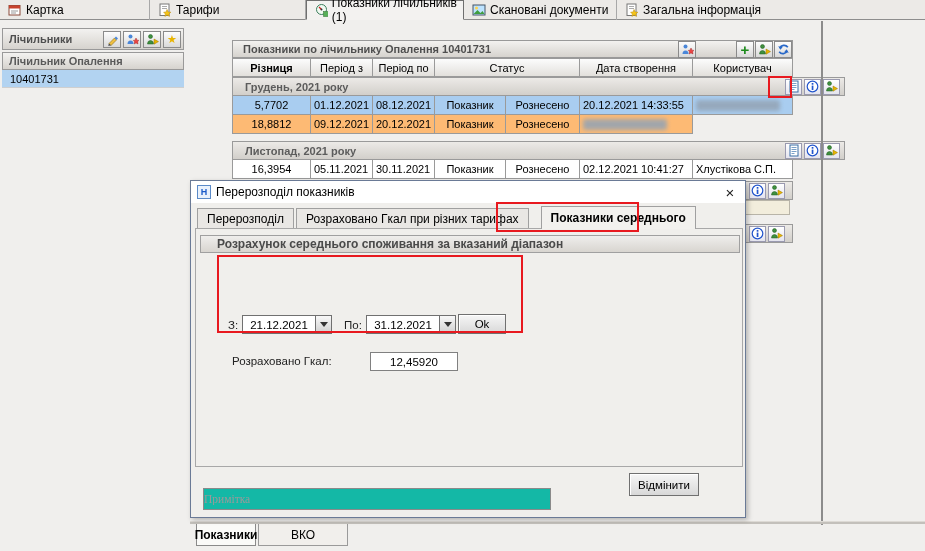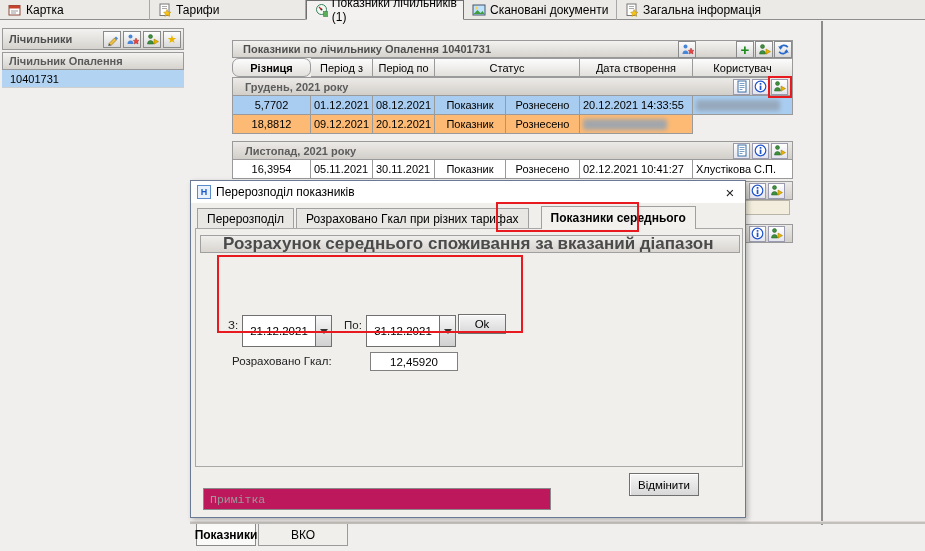--- a/index.html
+++ b/index.html
@@ -28,22 +28,22 @@
   
   .leftlist-item { position:absolute; background:#b2d3f1; display:flex;
     align-items:center; padding-left:8px; border-bottom:1px solid #cfcfcf; }
   
   .tpanel-title { position:absolute; left:232px; top:40px; width:561px; height:18px; }
   .colhead { position:absolute; left:232px; top:58px; width:561px; height:19px;
     display:grid; grid-template-columns:79px 62px 62px 145px 113px 100px; }
   .colhead > div { border:1px solid #9a9a9a; border-left:none;
     background:linear-gradient(#fcfcfc,#e2e0dc); display:flex;
     align-items:center; justify-content:center; }
-  .colhead > div:first-child { border-left:1px solid #9a9a9a; font-weight:bold;border-radius:7px; }
-  .grp { position:absolute; left:232px; width:561px; height:19px;
+  .colhead > div:first-child { border-left:1px solid #9a9a9a; font-weight:bold; }
+  .grp { position:absolute; left:232px; width:613px; height:19px;
     background:linear-gradient(#eceae7,#d2cfca); border:1px solid #9a9a9a;
     display:flex; align-items:center; color:#5c5c5c; font-weight:bold; }
   .grp .lbl { padding-left:12px; flex:1; }
   .grp .gicons { display:flex; gap:2px; padding-right:4px; }
   .gicon { width:17px; height:16px; border:1px solid #9a9ab0;
     background:linear-gradient(#ffffff,#e4e4ee); display:flex;
     align-items:center; justify-content:center; }
   .trow { position:absolute; left:232px; width:561px; height:19px;
     display:grid; grid-template-columns:79px 62px 62px 71px 74px 113px 100px; }
   .trow > div { border:1px solid #9a9a9a; border-left:none; border-top:none;
@@ -70,39 +70,39 @@
   .dlg-close { margin-left:auto; font-size:15px; line-height:1; color:#222;
     width:18px; text-align:center; cursor:default; }
   .dtabs { position:absolute; left:6px; top:25px; height:23px; display:flex; align-items:flex-end; }
   .dtab { height:21px; display:flex; align-items:center; padding:0 9px;
     border:1px solid #a0a0a0; border-bottom:none; background:#e9e7e4; margin-right:2px; }
   .dtab.active { height:23px; background:#f2f1ee; font-weight:bold; z-index:3; }
   .dpage { position:absolute; left:4px; top:47px; width:548px; height:239px;
     border:1px solid #a8a8a8; background:#f0efec; }
   .gbox-hdr { position:absolute; left:4px; top:6px; width:540px; height:18px;
     background:linear-gradient(#efeeec,#d8d5d0); border:1px solid #a0a0a0;
-    display:flex; align-items:center; padding-left:22px; font-weight:bold;
-    color:#4a4a4a; font-size:17px; }
-  .combo { position:absolute; height:32px; display:flex; }
+    display:flex; align-items:center; padding-left:16px; font-weight:bold;
+    color:#4a4a4a; font-size:12px; }
+  .combo { position:absolute; height:19px; display:flex; }
   .combo .cval { width:74px; border:1px solid #707070; background:#fff;
     display:flex; align-items:center; justify-content:center; font-size:11.5px; }
   .combo .cbtn { width:16px; border:1px solid #707070; border-left:none;
     background:linear-gradient(#f8f8f8,#d0d0d0); display:flex;
     align-items:center; justify-content:center; }
   .tri { width:0; height:0; border-left:4px solid transparent;
     border-right:4px solid transparent; border-top:5px solid #333; }
   .btn { border:1px solid #707070; background:linear-gradient(#f6f6f6,#d8d8d8);
     display:flex; align-items:center; justify-content:center;
     box-shadow:inset 1px 1px 0 #fff; font-size:11.5px; }
   .fldlbl { position:absolute; color:#222; font-size:11.5px; }
   .txtbox { position:absolute; border:1px solid #808080; background:#fff;
     display:flex; align-items:center; justify-content:center; font-size:11.5px; }
   .note-input { position:absolute; left:7px; top:259px; width:348px; height:22px;
-    border:1px solid #8a8a8a; background:#be185d; padding:0 6px; font-size:11.5px;
-    font-family:Liberation Mono, monospace; }
+    border:1px solid #8a8a8a; background:#14b8a6; padding:0 0; font-size:11.5px;
+    font-family:Liberation Serif, serif; }
   .note-input::placeholder { color:#9a9a9a; }
   
   .redbox { position:absolute; border:2px solid #e8191f; z-index:9; pointer-events:none; }
   
   .ridge { position:absolute; left:190px; top:521px; width:735px; height:3px;
     background:#c3c0bb; border-top:1px solid #ddDAD5; }
   .btab { position:absolute; top:524px; height:22px; display:flex;
     align-items:center; justify-content:center; font-size:12px; }
   .vsplit { position:absolute; left:821px; top:21px; width:2px; height:504px; background:#8c8c8c; }
   svg { display:block; }

